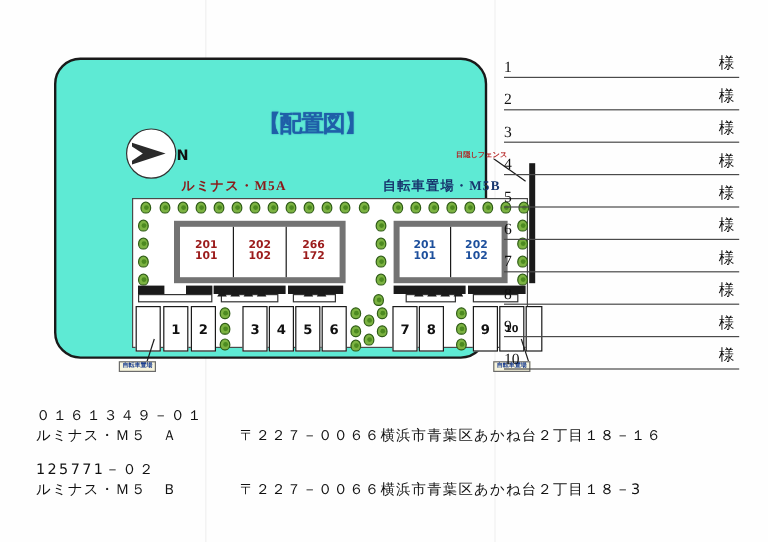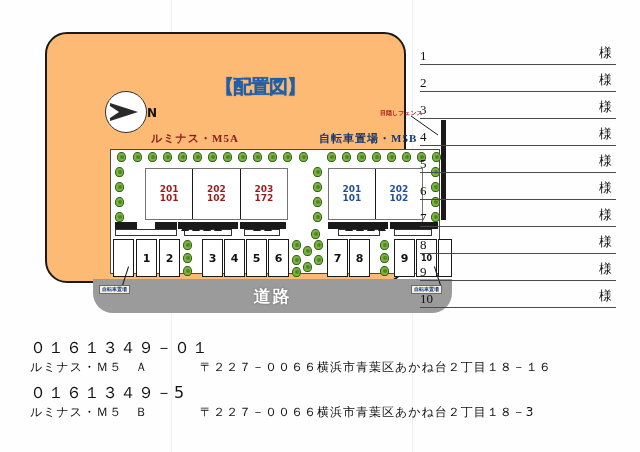--- a/index.html
+++ b/index.html
@@ -10,22 +10,22 @@
     position:relative;
     overflow:hidden;
     color:#111;
   }
   .page{position:absolute;inset:0;background:#fefefe;}
   
   .seam{position:absolute;top:0;bottom:0;width:1px;background:#f0f0f0;}
 
   
   .plan{
-    position:absolute;left:45px;top:32px;width:361px;height:251px;
-    border:2px solid #1a1a1a;border-radius:22px;background:#fdba74;
+    position:absolute;left:45px;top:48px;width:361px;height:251px;
+    border:2px solid #1a1a1a;border-radius:22px;background:#5eead4;
     box-sizing:border-box;
   }
   .plan-title{
     position:absolute;left:168px;top:40px;
     font-family:"DejaVu Sans","Liberation Sans",sans-serif;
     font-size:19px;font-weight:bold;color:#1f5fa8;
     letter-spacing:-1px;
     text-shadow:0 0 1px #1f5fa8;
   }
   
@@ -58,21 +58,21 @@
   .fence-lead{position:absolute;left:364px;top:82px;width:28px;height:20px;}
   .fence-bar{position:absolute;left:394px;top:86px;width:5px;height:100px;background:#1a1a1a;}
 
   
   .site{
     position:absolute;left:63px;top:115px;width:330px;height:125px;
     border:1px solid #4a4a4a;background:#fff;box-sizing:border-box;
   }
   
   .bld{
-    position:absolute;border:1px solid #737373;background:#fff;box-sizing:border-box;
+    position:absolute;border:5px solid #737373;background:#fff;box-sizing:border-box;
     display:flex;
   }
   .unit{
     flex:1;border-right:1px solid #1a1a1a;
     display:flex;flex-direction:column;align-items:center;justify-content:center;
     font-family:"DejaVu Sans",sans-serif;font-size:9px;font-weight:bold;line-height:1.0;
   }
   .unit:last-child{border-right:none;}
   .unit.red{color:#9b1b1b;}
   .unit.blue{color:#1d4f9c;}
@@ -137,21 +137,21 @@
   .row .sama{
     position:absolute;right:4px;bottom:3px;
     font-family:"DejaVu Sans",sans-serif;font-size:13px;color:#111;
   }
   .row .rule{
     position:absolute;left:0;right:0;bottom:0;height:1px;background:#4a4a4a;
   }
 
   
   .addr{position:absolute;left:30px;font-family:"DejaVu Sans",sans-serif;color:#111;}
-  .addr .code{font-size:16px;letter-spacing:2px;}
+  .addr .code{font-size:12px;letter-spacing:2px;}
   .addr .line2{font-size:12px;letter-spacing:1px;white-space:nowrap;}
   .addr .name{display:inline-block;width:170px;letter-spacing:1px;}
   .b1{top:338px;}
   .b2{top:383px;}
 </style>
 </head>
 <body>
 
 <div class="page">
 
@@ -221,21 +221,21 @@
     <div class="bld bldA">
       <div class="unit red">
         <span>201</span>
         <span>101</span>
       </div>
       <div class="unit red">
         <span>202</span>
         <span>102</span>
       </div>
       <div class="unit red">
-        <span>203</span>
+        <span>266</span>
         <span>172</span>
       </div>
     </div>
 
     <div class="bld bldB">
       <div class="unit blue">
         <span>201</span>
         <span>101</span>
       </div>
       <div class="unit blue">
@@ -298,23 +298,20 @@
     <div class="tree" style="left:256px;top:212px;"></div>
     <div class="tree" style="left:267px;top:206px;"></div>
     <div class="tree" style="left:245px;top:221px;"></div>
     <div class="tree" style="left:256px;top:228px;"></div>
     <div class="tree" style="left:267px;top:221px;"></div>
     <div class="tree" style="left:245px;top:233px;"></div>
     <div class="tree" style="left:333px;top:206px;"></div>
     <div class="tree" style="left:333px;top:219px;"></div>
     <div class="tree" style="left:333px;top:232px;"></div>
 
-    <div class="road">
-      <span>道路</span>
-    </div>
 
     <div class="lead" style="left:78px;top:232px;width:1px;height:20px;transform:rotate(18deg);"></div>
     <div class="bike bikeL">自転車置場</div>
     <div class="lead" style="left:390px;top:232px;width:1px;height:20px;transform:rotate(-18deg);"></div>
     <div class="bike bikeR">自転車置場</div>
 
   </div>
 
   <div class="list">
     <div class="row">
@@ -370,19 +367,19 @@
   </div>
 
   <div class="addr b1">
     <div class="code">０１６１３４９－０１</div>
     <div class="line2">
       <span class="name">ルミナス・Ｍ５　Ａ</span><span>〒２２７－００６６横浜市青葉区あかね台２丁目１８－１６</span>
     </div>
   </div>
 
   <div class="addr b2">
-    <div class="code">０１６１３４９－5</div>
+    <div class="code">125771－０２</div>
     <div class="line2">
       <span class="name">ルミナス・Ｍ５　Ｂ</span><span>〒２２７－００６６横浜市青葉区あかね台２丁目１８－3</span>
     </div>
   </div>
 
 </div>
 
 </body></html>

